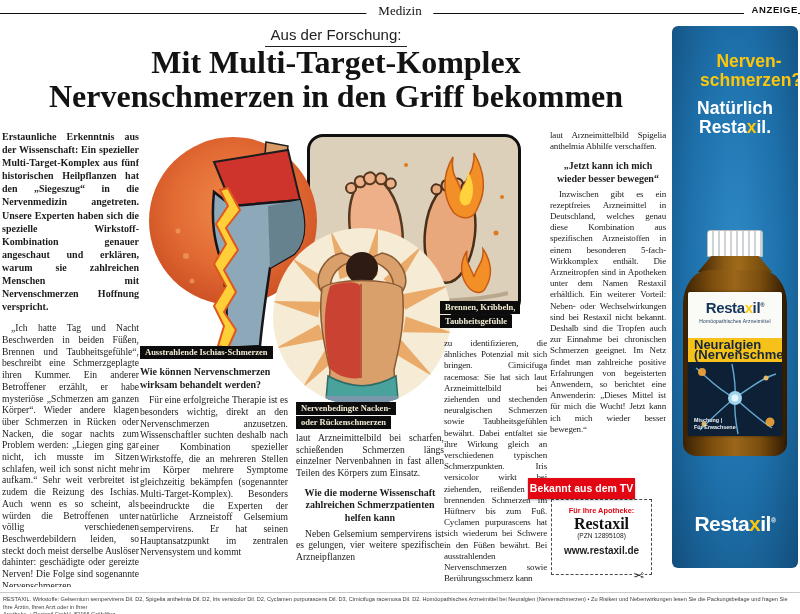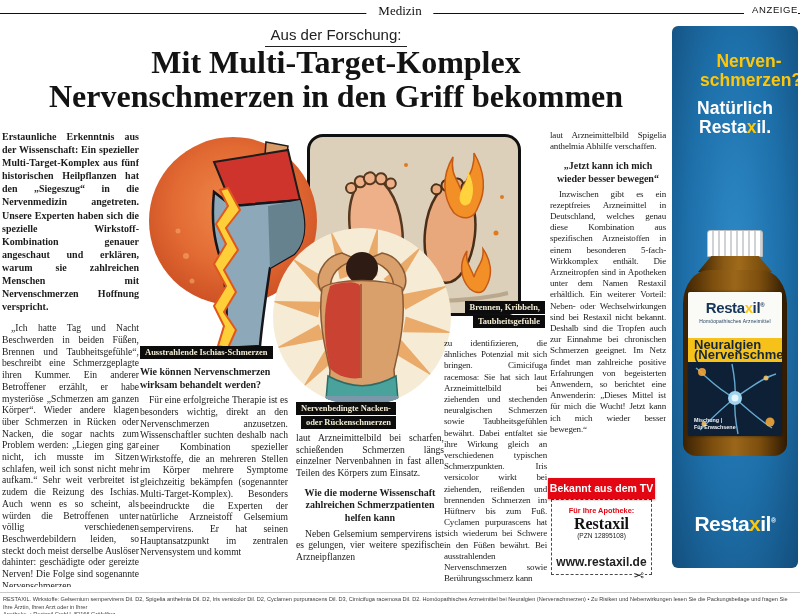--- a/index.html
+++ b/index.html
@@ -4,42 +4,42 @@
 <style>
   * { margin:0; padding:0; box-sizing:border-box; }
   body { background:#888; font-family:"Liberation Serif", serif; }
   .page { position:relative; width:800px; height:614px; background:#ffffff; overflow:hidden; margin:0 auto; }
 
   
   .hdr-line { position:absolute; top:13px; left:0; width:800px; border-top:1.4px solid #101010; }
   .medizin { position:absolute; top:3px; left:50%; transform:translateX(-50%); background:#fff;
              padding:0 12px; font-size:13px; color:#111; }
   .anzeige { position:absolute; top:4px; right:2px; background:#fff; padding-left:8px;
-             font-family:"Liberation Sans", sans-serif; font-weight:normal; font-size:9.5px;
+             font-family:"Liberation Sans", sans-serif; font-weight:bold; font-size:9.5px;
              letter-spacing:.6px; color:#111; }
 
   
   .kicker { position:absolute; top:26px; left:0; width:672px; text-align:center; }
   .kicker span { font-family:"Liberation Sans", sans-serif; font-size:15px; color:#222;
                  border-bottom:1.4px solid #222; padding:0 6px 3px; }
   .headline { position:absolute; top:45px; left:0; width:672px; text-align:center;
               font-weight:bold; font-size:32px; line-height:34px; color:#131313;
               font-family:"Liberation Serif", serif; }
 
   
   .col { position:absolute; overflow:hidden; text-align:justify; color:#1c1c1c; z-index:4; }
   .intro { font-weight:bold; font-size:10px; line-height:13.1px; margin-bottom:9px; }
   .bodytext { font-size:9.6px; line-height:11.7px; }
   .ind { text-indent:9px; }
   .subhead { font-weight:bold; font-size:10px; line-height:12.6px; margin-bottom:3px; text-align:left; }
   .mt { margin-top:8px;text-align:center; }
   .narrow { font-size:9px; line-height:11.2px; letter-spacing:-0.15px; }
 
   
-  .cap { position:absolute; z-index:6; display:flex; flex-direction:column; gap:1px;align-items:flex-end; }
+  .cap { position:absolute; z-index:6; display:flex; flex-direction:column; gap:1px; }
   .cap span { background:#0c0c0c; color:#f3ecd4; font-weight:bold; font-size:8.5px;
               line-height:11px; padding:1px 5px; white-space:nowrap; width:max-content; }
   .cap.right { }
 
   
   .feet-panel { position:absolute; left:307px; top:134px; width:214px; height:182px;
                 background:#ddd0ba; border:3px solid #101010; border-radius:16px; z-index:1; overflow:hidden; }
   .circle1 { position:absolute; left:148px; top:136px; width:170px; height:216px; z-index:2; }
   .circle2 { position:absolute; left:272px; top:226px; width:180px; height:182px; z-index:3; }
 
@@ -69,31 +69,31 @@
   .lbl-yellow { background:#f6c21a; height:24px; text-align:left; padding:2px 0 0 6px;
                 font-weight:bold; font-size:13px; line-height:9.5px; color:#14263c; }
   .lbl-navy { position:relative; background:#0d2036; height:74px; }
   .mischung { position:absolute; left:6px; bottom:5px; text-align:left; color:#eef3f7;
               font-size:5.4px; line-height:7px; font-weight:bold; }
   .ad-logo { position:absolute; left:0; bottom:32px; width:126px; text-align:center;
              font-weight:bold; font-size:21px; color:#ffffff; letter-spacing:-0.5px; }
   .ad-logo sup { font-size:7px; color:#fff; }
 
   
-  .tv-badge { position:absolute; left:548px; top:478px; width:107px; height:21px; background:#e30613;
+  .tv-badge { position:absolute; left:528px; top:478px; width:107px; height:21px; background:#e30613;
               color:#fff; font-family:"Liberation Sans", sans-serif; font-weight:bold; font-size:10.5px;
               line-height:21px; text-align:center; z-index:7; box-shadow:0 1px 2px rgba(0,0,0,.35); }
   .coupon { position:absolute; left:551px; top:499px; width:101px; height:76px; background:#fff;
             border:1.6px dashed #4a4a4a; text-align:center; z-index:6;
             font-family:"Liberation Sans", sans-serif; }
   .coupon-l1 { margin-top:6px; font-size:7.4px; font-weight:bold; color:#e30613; }
   .coupon-brand { font-family:"Liberation Serif", serif; font-weight:bold; font-size:16px;
                   line-height:17px; color:#111; }
   .coupon-pzn { font-size:6.6px; color:#222; }
-  .coupon-url { margin-top:16px; font-size:12px; font-weight:bold; color:#222; }
+  .coupon-url { margin-top:6px; font-size:10px; font-weight:bold; color:#222; }
   .scissors { position:absolute; right:6px; bottom:-9px; font-size:13px; color:#222;
               background:#fff; padding:0 1px; transform:scaleX(-1); }
 
   
   .fp-rule { position:absolute; top:592px; left:0; width:800px; border-top:1px solid #c9c9c9; }
   .fineprint { position:absolute; top:596px; left:3px; width:794px;
                font-family:"Liberation Sans", sans-serif; font-size:5.6px; line-height:7.6px; color:#3c3c3c; }
 </style>
 </head>
 <body>

